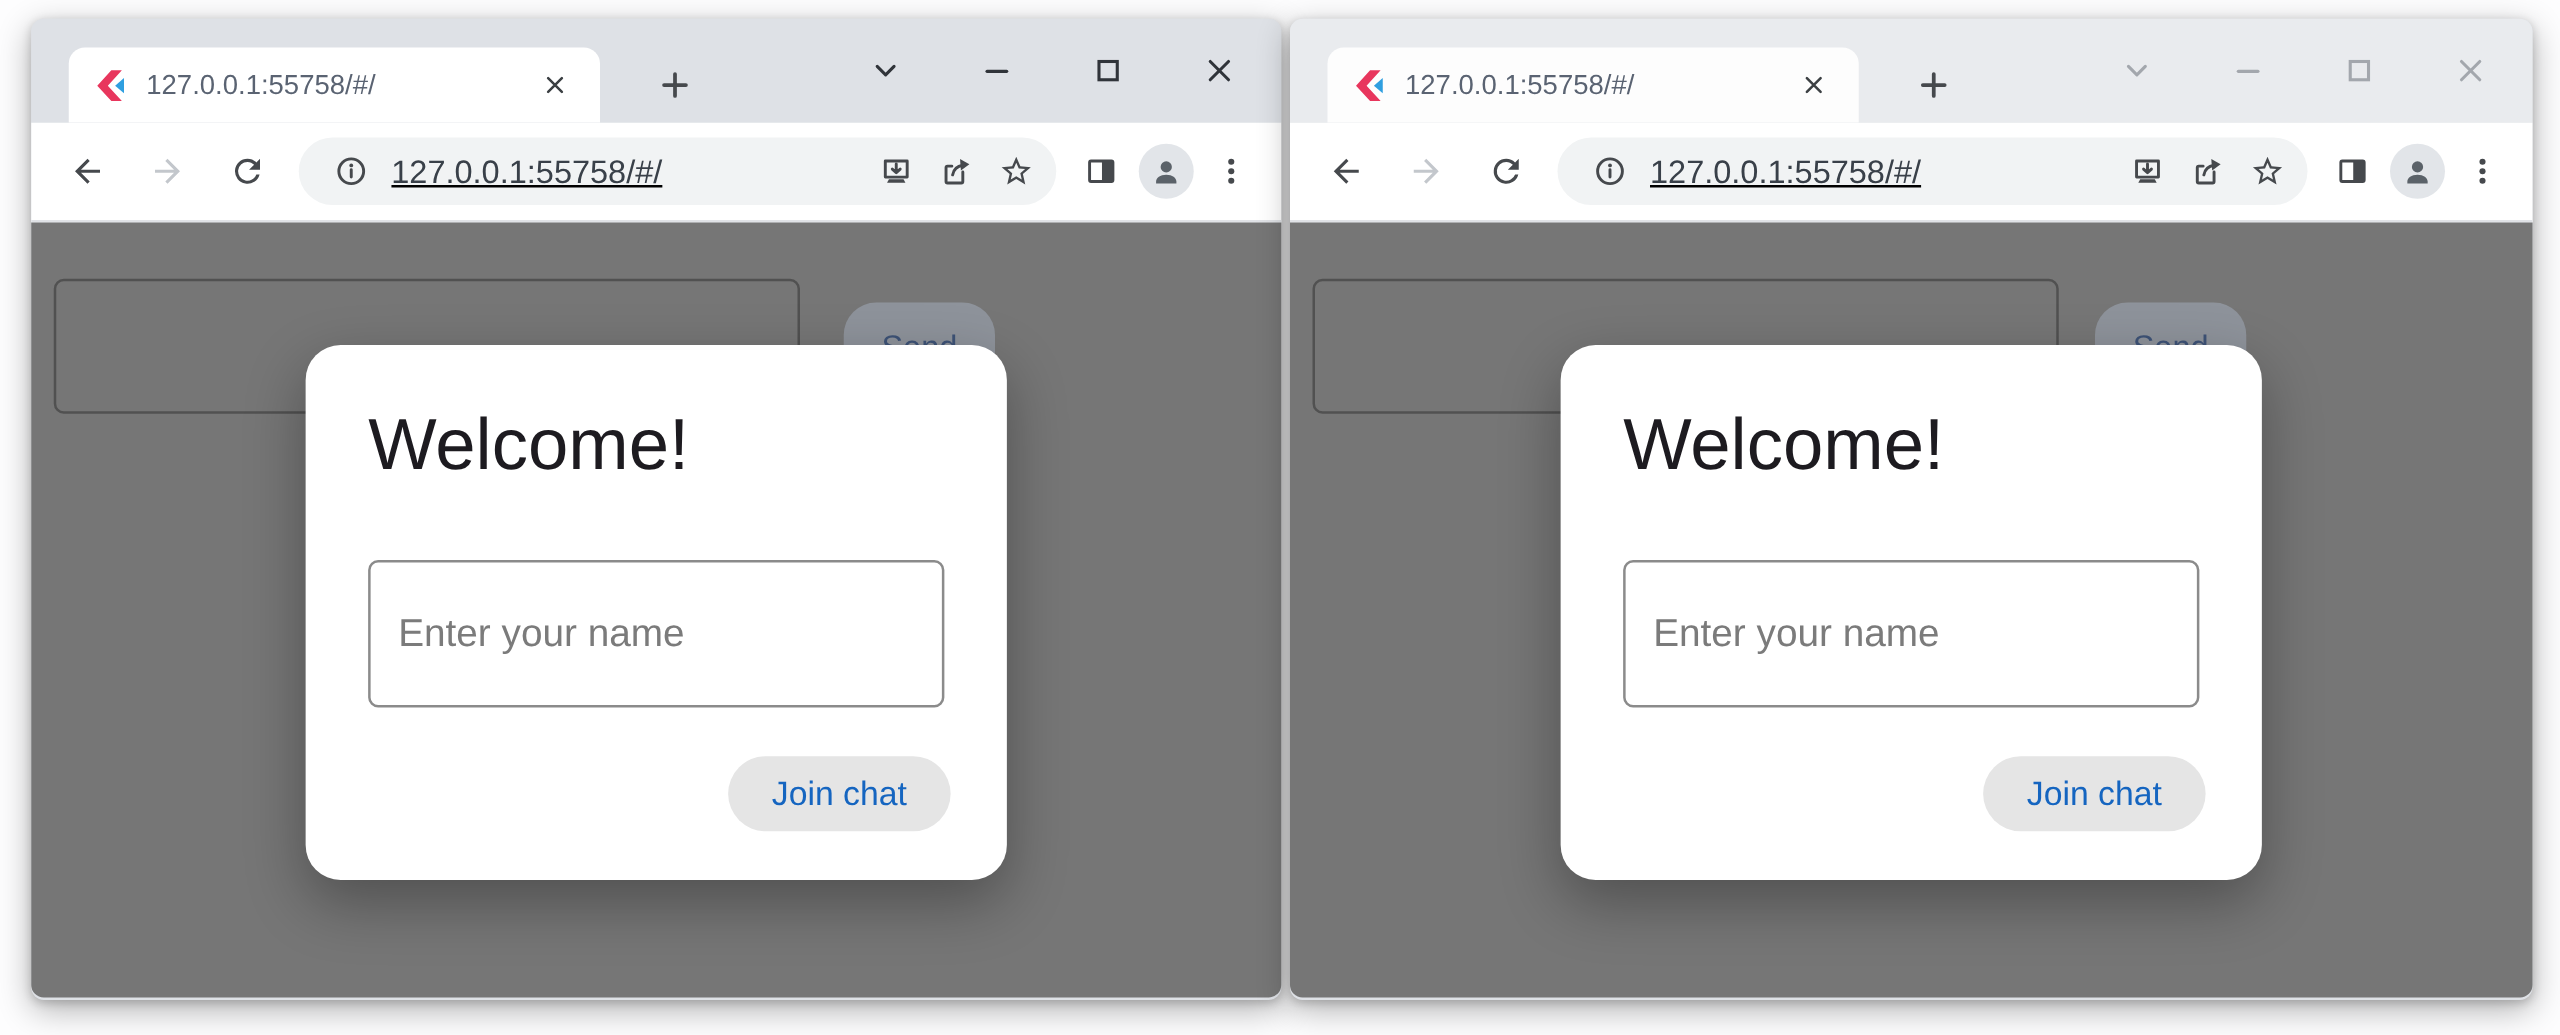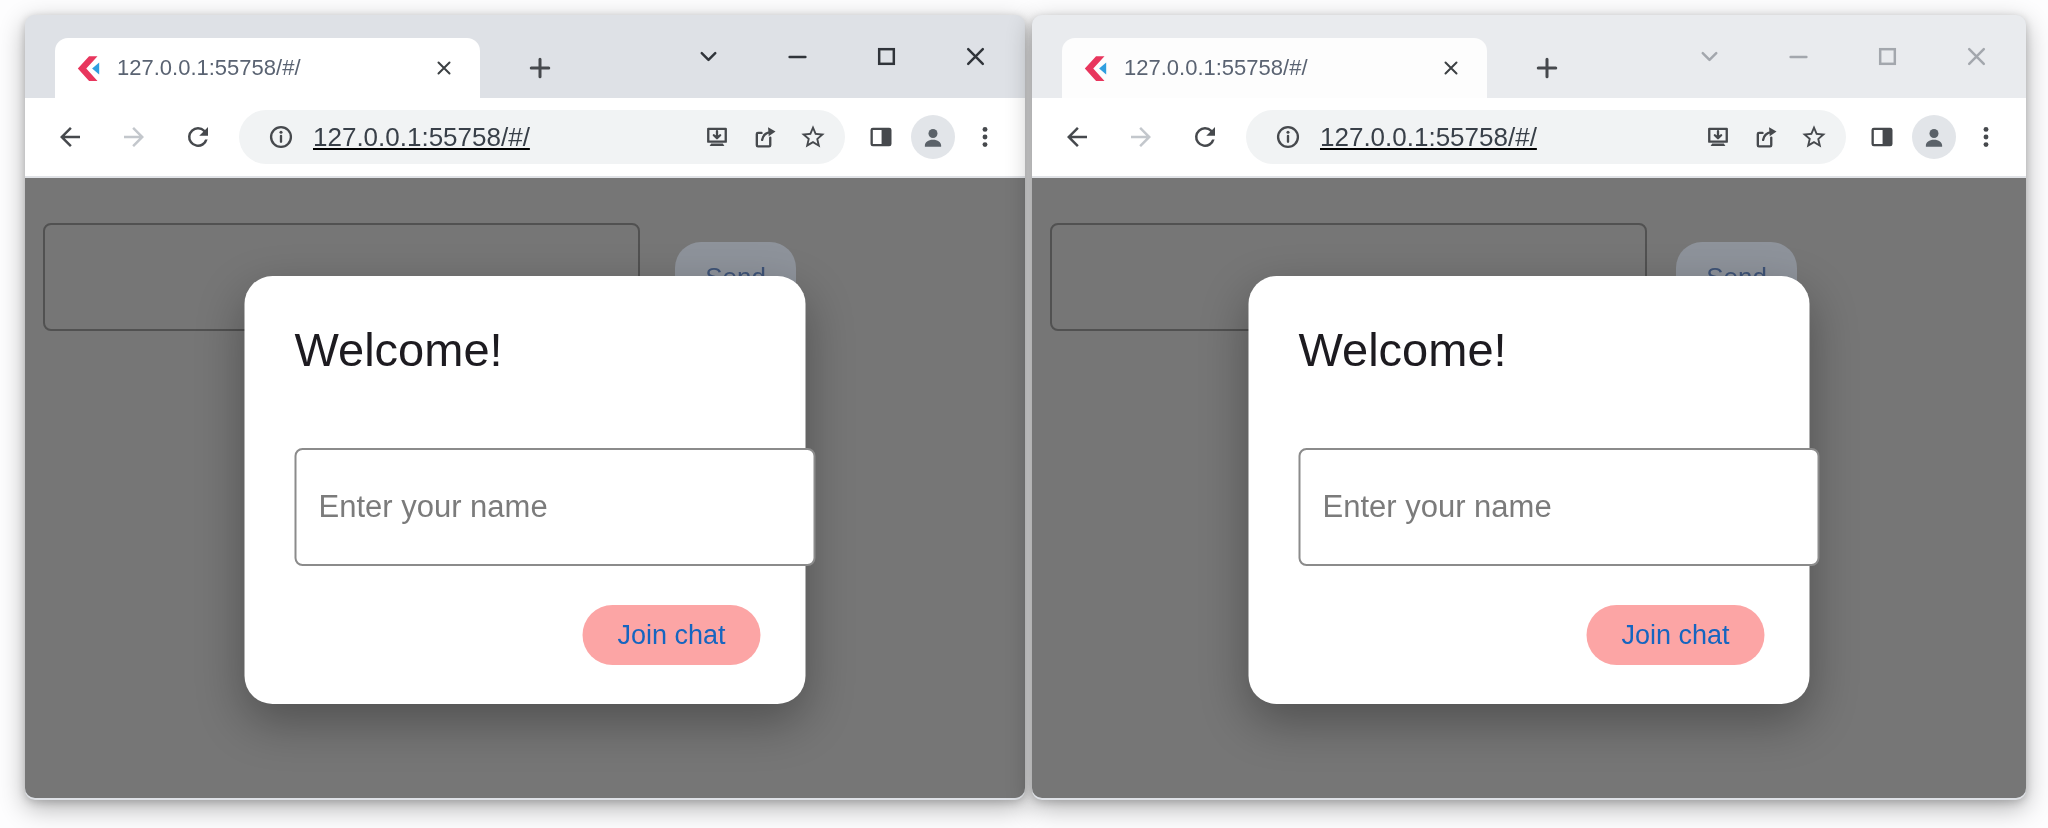--- a/index.html
+++ b/index.html
@@ -46,27 +46,27 @@
 
   
   .content { position:relative; height:620px; background:#767676; border-radius:0 0 10px 10px; overflow:hidden; }
   .bg-textarea { position:absolute; left:18px; top:45px; width:597px; height:108px;
                  border:2px solid #515151; border-radius:8px; background:transparent; resize:none; outline:none; }
   .bg-send { position:absolute; top:64px; right:229px; width:121px; height:70px; border-radius:26px;
              background:#8e939b; color:#3e5377; font-size:26px; border:none;
              display:flex; align-items:center; justify-content:center; }
   .dialog { position:absolute; left:50%; transform:translateX(-50%); top:98px; width:561px; height:428px;
             background:#fff; border-radius:28px; box-shadow:0 18px 48px rgba(0,0,0,.32); }
-  .dialog-title { position:absolute; left:50px; top:46px; font-size:47px; color:#1d1b20; font-weight:400; }
-  .name-input { position:absolute; left:50px; top:172px; width:521px; height:118px;
+  .dialog-title { position:absolute; left:50px; top:46px; font-size:58px; color:#1d1b20; font-weight:400; }
+  .name-input { position:absolute; left:50px; top:172px; width:461px; height:118px;
                 border:2px solid #8b8b8b; border-radius:8px; padding:16px 22px; font-size:31px; color:#1d1b20;
                 background:#fff; outline:none; }
   .name-input::placeholder { color:#7b7b7b; opacity:1; }
   .join-btn { position:absolute; right:45px; bottom:39px; height:60px; padding:0 35px; border-radius:30px;
-              background:#fca5a5; color:#1565c0; font-size:27px; border:none;
+              background:#e5e5e5; color:#1565c0; font-size:27px; border:none;
               display:flex; align-items:center; justify-content:center; }
 
   .fill { fill:#46494d; }
   .strokeI { stroke:#46494d; stroke-width:2; fill:none; stroke-linecap:round; stroke-linejoin:round; }
   .disabled { fill:#c3c7cc; }
 </style>
 </head>
 <body>
 
 <div class="window" id="win-0">

